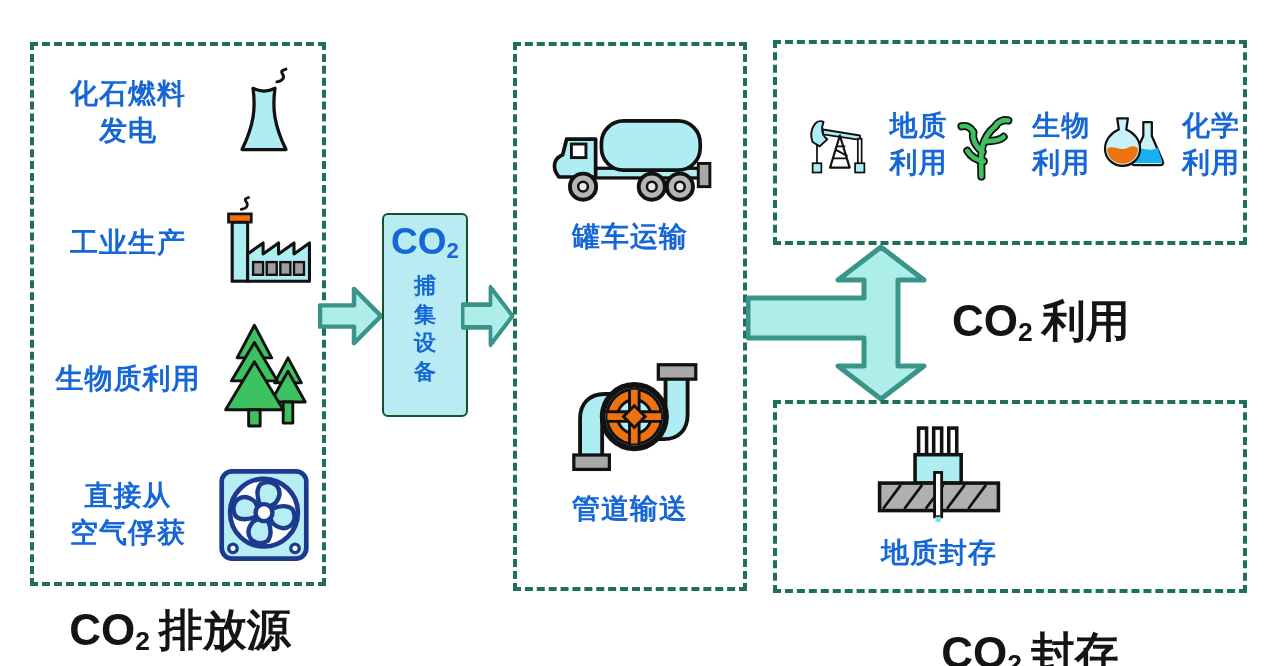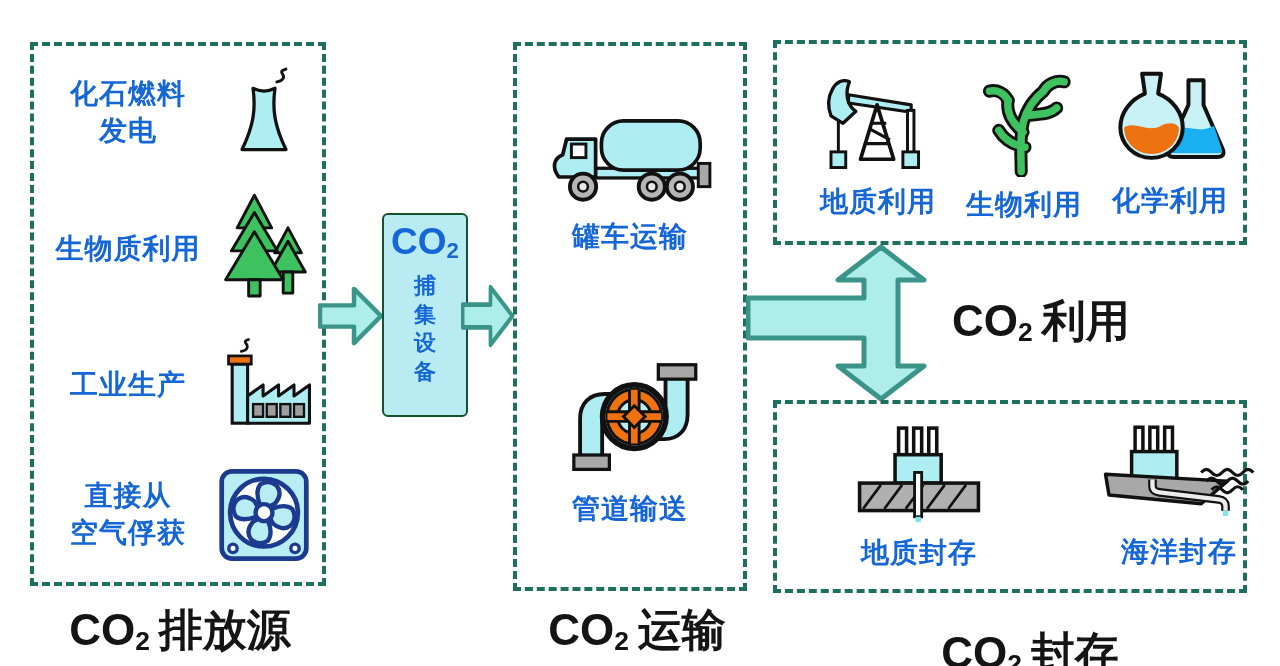--- a/index.html
+++ b/index.html
@@ -32,21 +32,21 @@
     margin-top:10px; width:36px; color:#1566d6; font-weight:700; font-size:22px;
     line-height:1.3; text-align:center; word-break:break-all;
   }
 
   
   .tr-box { left:513px; top:42px; width:234px; height:549px; display:flex; flex-direction:column; padding:10px 0 14px; }
   .tr-item { flex:1; display:flex; flex-direction:column; align-items:center; justify-content:center; gap:12px; }
 
   
   .util-box { left:773px; top:40px; width:474px; height:205px; display:flex; padding-left:28px; box-sizing:border-box; }
-  .util-col { width:146px; display:flex; flex-direction:column; align-items:center; justify-content:center; gap:10px; padding-top:4px; }
+  .util-col { width:146px; display:flex; flex-direction:row; align-items:center; justify-content:center; gap:10px; padding-top:4px; }
   .sto-box { left:773px; top:400px; width:474px; height:193px; display:flex; padding-left:66px; gap:100px; box-sizing:border-box; }
   .sto-col { width:192px; display:flex; flex-direction:column; align-items:center; justify-content:center; gap:12px; }
 
   .caption {
     position:absolute; color:#141414; font-size:44px; font-weight:600;
     white-space:nowrap; text-align:center;
   }
   .caption .co { letter-spacing:0px; }
   .caption .sub, .capture-co .sub { font-size:0.60em; vertical-align:-0.18em; }
   .caption .cap-text { margin-left:9px; }
@@ -60,53 +60,53 @@
 
   <div class="dashed-box src-box">
 
     <div class="src-row">
       <div class="src-label blue-label">化石燃料
 发电</div>
       <div class="src-iconwrap">
         <svg width="64" height="94" viewBox="0 0 70 100">
           <path d="M49,16 c7,-1 9,-5 6,-9 c-2,-3 1,-4 4,-5" fill="none" stroke="#111" stroke-width="3.2" stroke-linecap="round"></path>
           <path d="M23,23 q12,6 24,0 c-3,22 -1,40 12,67 l-48,0 c13,-27 15,-45 12,-67 z" fill="#aeeef2" stroke="#111" stroke-width="3.6" stroke-linejoin="round"></path>
+        </svg>
+      </div>
+    </div>
+
+    <div class="src-row">
+      <div class="src-label blue-label">工业生产</div>
+      <div class="src-iconwrap">
+        <svg width="100" height="94" viewBox="0 0 110 100">
+          <path d="M30,13 c7,-1 8,-5 5,-9 c-2,-3 1,-3 3,-4" fill="none" stroke="#111" stroke-width="3" stroke-linecap="round"></path>
+          <rect x="20" y="27" width="17" height="65" fill="#aeeef2" stroke="#111" stroke-width="3.4"></rect>
+          <rect x="16" y="18" width="25" height="9" fill="#ee720f" stroke="#111" stroke-width="3"></rect>
+          <path d="M37,92 L37,62 L54,50 L54,62 L71,50 L71,62 L88,50 L88,62 L105,50 L105,92 Z" fill="#aeeef2" stroke="#111" stroke-width="3.4" stroke-linejoin="round"></path>
+          <rect x="43" y="71" width="11" height="14" fill="#9e9e9e" stroke="#111" stroke-width="2.6"></rect>
+          <rect x="58" y="71" width="11" height="14" fill="#9e9e9e" stroke="#111" stroke-width="2.6"></rect>
+          <rect x="73" y="71" width="11" height="14" fill="#9e9e9e" stroke="#111" stroke-width="2.6"></rect>
+          <rect x="88" y="71" width="11" height="14" fill="#9e9e9e" stroke="#111" stroke-width="2.6"></rect>
         </svg>
       </div>
     </div>
 
     <div class="src-row">
       <div class="src-label blue-label">生物质利用</div>
       <div class="src-iconwrap">
         <svg width="96" height="118" viewBox="0 0 100 120">
           <g fill="#3ec15f" stroke="#111" stroke-width="3" stroke-linejoin="round">
             <path d="M75,38 L89,64 L61,64 Z"></path>
             <path d="M75,52 L93,84 L57,84 Z"></path>
             <rect x="70" y="84" width="10" height="22"></rect>
             <path d="M40,4 L58,38 L22,38 Z"></path>
             <path d="M40,22 L64,62 L16,62 Z"></path>
             <path d="M40,42 L70,92 L10,92 Z"></path>
             <rect x="34" y="92" width="12" height="17"></rect>
           </g>
-        </svg>
-      </div>
-    </div>
-
-    <div class="src-row">
-      <div class="src-label blue-label">工业生产</div>
-      <div class="src-iconwrap">
-        <svg width="100" height="94" viewBox="0 0 110 100">
-          <path d="M30,13 c7,-1 8,-5 5,-9 c-2,-3 1,-3 3,-4" fill="none" stroke="#111" stroke-width="3" stroke-linecap="round"></path>
-          <rect x="20" y="27" width="17" height="65" fill="#aeeef2" stroke="#111" stroke-width="3.4"></rect>
-          <rect x="16" y="18" width="25" height="9" fill="#ee720f" stroke="#111" stroke-width="3"></rect>
-          <path d="M37,92 L37,62 L54,50 L54,62 L71,50 L71,62 L88,50 L88,62 L105,50 L105,92 Z" fill="#aeeef2" stroke="#111" stroke-width="3.4" stroke-linejoin="round"></path>
-          <rect x="43" y="71" width="11" height="14" fill="#9e9e9e" stroke="#111" stroke-width="2.6"></rect>
-          <rect x="58" y="71" width="11" height="14" fill="#9e9e9e" stroke="#111" stroke-width="2.6"></rect>
-          <rect x="73" y="71" width="11" height="14" fill="#9e9e9e" stroke="#111" stroke-width="2.6"></rect>
-          <rect x="88" y="71" width="11" height="14" fill="#9e9e9e" stroke="#111" stroke-width="2.6"></rect>
         </svg>
       </div>
     </div>
 
     <div class="src-row">
       <div class="src-label blue-label">直接从
 空气俘获</div>
       <div class="src-iconwrap">
         <svg width="94" height="100" viewBox="0 0 100 105">
           <rect x="5" y="6" width="90" height="93" rx="11" fill="#b7edf3" stroke="#1c3a8e" stroke-width="5"></rect>
@@ -247,43 +247,24 @@
         <g>
           <rect x="18" y="70" width="134" height="31" fill="#b0b0b0" stroke="#111" stroke-width="4"></rect>
           <path d="M22,99 L42,72 M46,99 L66,72 M70,99 L90,72 M94,99 L114,72 M118,99 L138,72" stroke="#111" stroke-width="3"></path>
         </g>
         <rect x="80" y="58" width="8" height="50" fill="#ffffff" stroke="#111" stroke-width="3.2"></rect>
         <line x1="84" y1="108" x2="84" y2="114" stroke="#7fe3ef" stroke-width="6"></line>
       </svg>
       <div class="blue-label">地质封存</div>
     </div>
 
-    <div class="sto-col">
-      <svg width="168" height="100" viewBox="0 0 185 115">
-        <rect x="42" y="6" width="9" height="30" fill="#ffffff" stroke="#111" stroke-width="4"></rect>
-        <rect x="59" y="6" width="9" height="30" fill="#ffffff" stroke="#111" stroke-width="4"></rect>
-        <rect x="76" y="6" width="9" height="30" fill="#ffffff" stroke="#111" stroke-width="4"></rect>
-        <rect x="38" y="34" width="52" height="32" fill="#aeeef2" stroke="#111" stroke-width="4"></rect>
-        <path d="M8,60 L148,68 L118,94 L12,84 Z" fill="#a8a8a8" stroke="#111" stroke-width="4" stroke-linejoin="round"></path>
-        <path d="M62,66 L62,74 Q62,80 70,81 L138,89 Q146,90 146,97 L146,102" fill="none" stroke="#111" stroke-width="10"></path>
-        <path d="M62,66 L62,74 Q62,80 70,81 L138,89 Q146,90 146,97 L146,102" fill="none" stroke="#ececec" stroke-width="5"></path>
-        <line x1="146" y1="102" x2="146" y2="108" stroke="#7fe3ef" stroke-width="6"></line>
-        <path d="M118,58 q6,-7 12,0 q6,7 12,0 q6,-7 12,0 q6,7 12,0 q6,-7 12,0" fill="none" stroke="#111" stroke-width="3.6"></path>
-        <path d="M124,68 q6,-7 12,0 q6,7 12,0 q6,-7 12,0 q6,7 12,0" fill="none" stroke="#111" stroke-width="3.6"></path>
-        <path d="M130,78 q6,-7 12,0 q6,7 12,0 q6,-7 12,0" fill="none" stroke="#111" stroke-width="3.6"></path>
-      </svg>
-      <div class="blue-label">海洋封存</div>
-    </div>
   </div>
 
   <div class="caption" style="left:55px; top:601px; width:250px;">
     <span class="co">CO</span><span class="sub">2</span><span class="cap-text">排放源</span>
   </div>
 
-  <div class="caption" style="left:512px; top:601px; width:250px;">
-    <span class="co">CO</span><span class="sub">2</span><span class="cap-text">运输</span>
-  </div>
 
   <div class="caption" style="left:905px; top:624px; width:250px;">
     <span class="co">CO</span><span class="sub">2</span><span class="cap-text">封存</span>
   </div>
 
 </div>
 
 </body></html>

